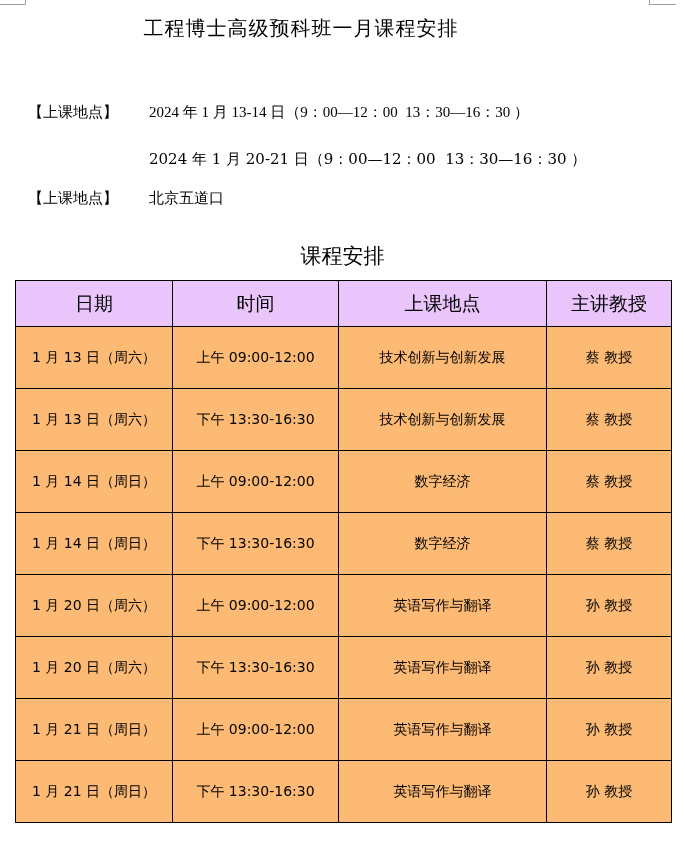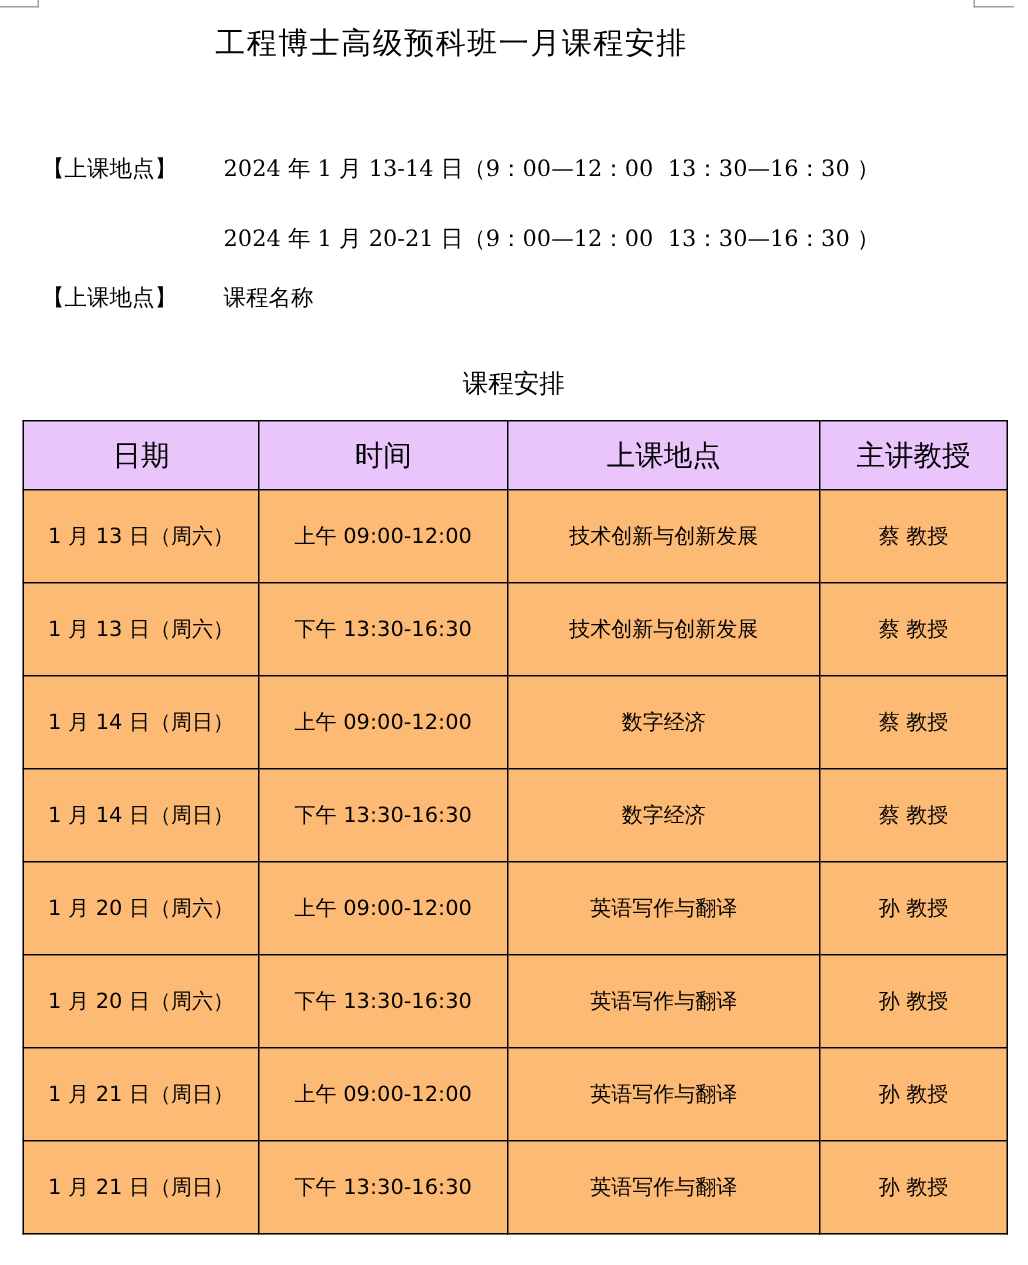--- a/index.html
+++ b/index.html
@@ -46,21 +46,21 @@
     line-height: 22px;
     white-space: pre;
   }
   .info-label { left: 28px; }
   .info-value { left: 149px; }
   .section-title {
     position: absolute;
     left: 0; width: 685px;
     top: 244px;
     text-align: center;
-    font-size: 17px;
+    font-size: 21px;
     line-height: 24px;
   }
   table.schedule {
     position: absolute;
     left: 15px;
     top: 280px;
     border-collapse: collapse;
     font-family: "DejaVu Sans", "Liberation Sans", sans-serif;
   }
   table.schedule th, table.schedule td {
@@ -88,25 +88,25 @@
 </style>
 </head>
 <body>
 
 <div class="corner corner-tl"></div>
 <div class="corner corner-tr"></div>
 
 <div class="title">工程博士高级预科班一月课程安排</div>
 
 <div class="info-line info-label" style="top:101px;">【上课地点】</div>
-<div class="info-line info-value" style="top:101px;">2024 年 1 月 13-14 日（9：00—12：00  13：30—16：30 ）</div>
+<div class="info-line info-value" style="top:101px;font-family:Liberation Serif, serif;">2024 年 1 月 13-14 日（9：00—12：00  13：30—16：30 ）</div>
 <div class="info-line info-value" style="top:148px;">2024 年 1 月 20-21 日（9：00—12：00  13：30—16：30 ）</div>
 
 <div class="info-line info-label" style="top:187px;">【上课地点】</div>
-<div class="info-line info-value" style="top:187px;">课程名称</div>
+<div class="info-line info-value" style="top:187px;">北京五道口</div>
 
 <div class="section-title">课程安排</div>
 
 <table class="schedule">
   <colgroup>
     <col class="c1">
       <col class="c2">
       <col class="c3">
       <col class="c4">
   </colgroup>

